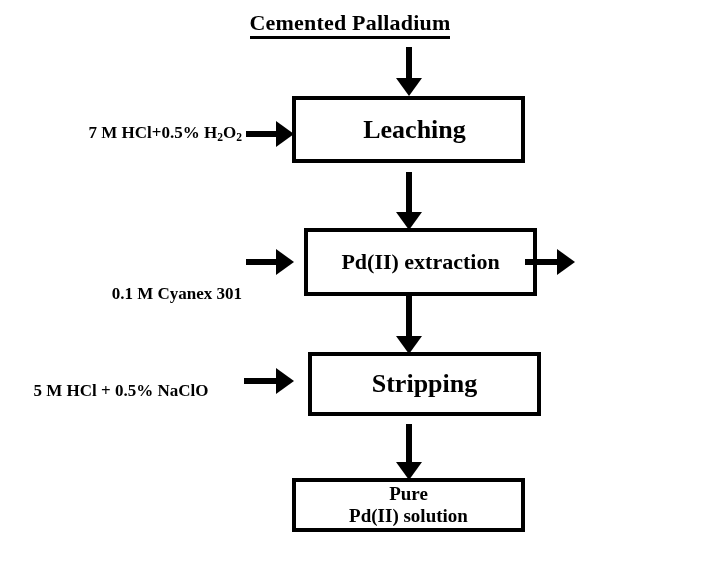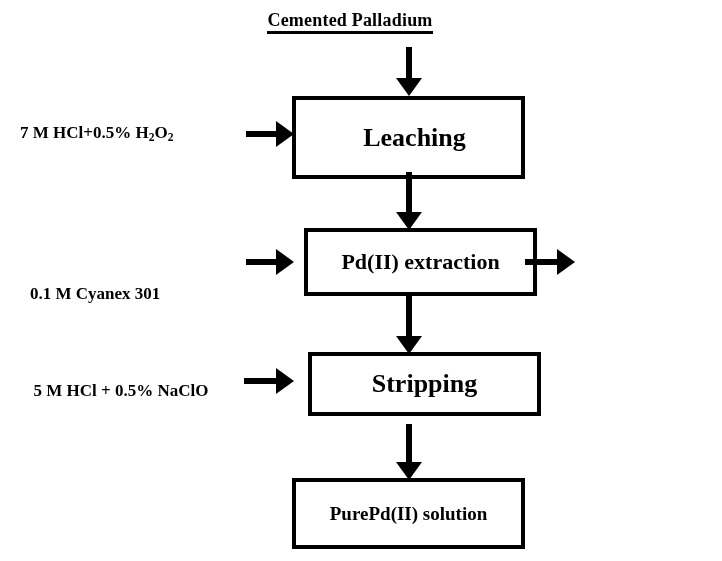--- a/index.html
+++ b/index.html
@@ -17,21 +17,21 @@
     overflow: hidden;
   }
 
   
   .title {
     position: absolute;
     left: 0;
     top: 10px;
     width: 700px;
     text-align: center;
-    font-size: 18px;
+    font-size: 22px;
     font-weight: bold;
     letter-spacing: 0.2px;
   }
   .title span.txt {
     border-bottom: 3px solid #000;
     padding-bottom: 1px;
   }
 
   
   .box {
@@ -51,21 +51,21 @@
   .box.small { font-size: 19px; }
 
   
   .sidelabel {
     position: absolute;
     font-size: 17px;
     font-weight: bold;
     line-height: 1.25;
     white-space: nowrap;
   }
-  .sidelabel.right-align { }
+  .sidelabel.right-align { text-align: right; }
   .sidelabel.center-align { text-align: center; }
   sub { font-size: 0.68em; vertical-align: -0.28em; }
 
   
   .v-arrow {
     position: absolute;
     width: 26px;
   }
   .v-arrow .shaft {
     position: absolute;
@@ -112,21 +112,21 @@
 
   <div class="title">
     <span class="txt">Cemented Palladium</span>
   </div>
 
   <div class="v-arrow" style="left:396px; top:47px; height:49px;">
     <div class="shaft" style="height:31px;"></div>
     <div class="head" style="top:31px;"></div>
   </div>
 
-  <div class="box big" style="left:292px; top:96px; width:233px; height:83px;padding-left:12px;">
+  <div class="box big" style="left:292px; top:96px; width:233px; height:67px;padding-left:12px;">
     <span>Leaching</span>
   </div>
 
   <div class="sidelabel right-align" style="left:20px; top:122px; width:222px;">
     <span>7 M HCl+0.5% H</span><sub>2</sub><span>O</span><sub>2</sub>
   </div>
 
   <div class="h-arrow" style="left:246px; top:121px; width:48px;">
     <div class="shaft" style="width:32px;"></div>
     <div class="head" style="left:30px;"></div>
@@ -172,18 +172,18 @@
   <div class="h-arrow" style="left:244px; top:368px; width:50px;">
     <div class="shaft" style="width:34px;"></div>
     <div class="head" style="left:32px;"></div>
   </div>
 
   <div class="v-arrow" style="left:396px; top:424px; height:56px;">
     <div class="shaft" style="height:38px;"></div>
     <div class="head" style="top:38px;"></div>
   </div>
 
-  <div class="box small" style="left:292px; top:478px; width:233px; height:71px; ">
+  <div class="box small" style="left:292px; top:478px; width:233px; height:54px; flex-direction:column;">
     <span>Pure</span>
     <span>Pd(II) solution</span>
   </div>
 
 </div>
 
 </body></html>

